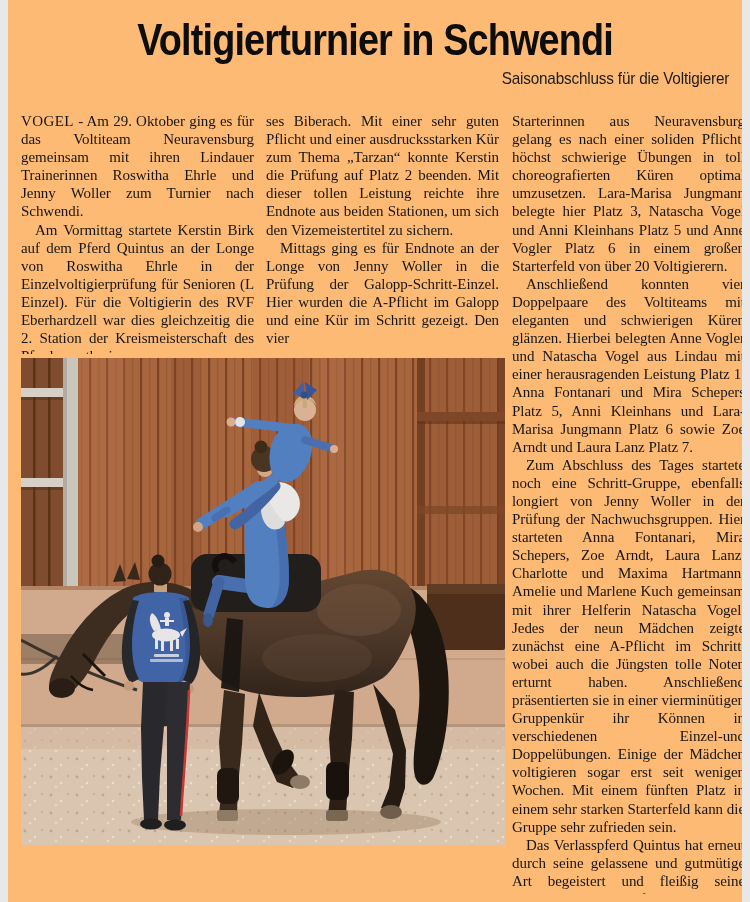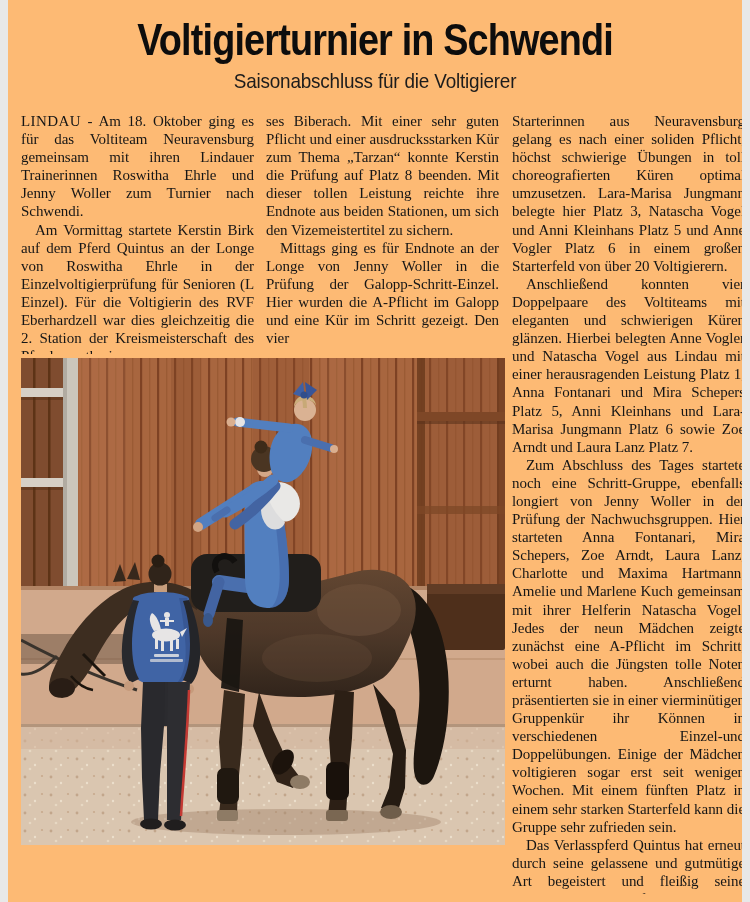--- a/index.html
+++ b/index.html
@@ -6,22 +6,22 @@
   .page{
     position:relative;width:734px;height:902px;background:#fdba74;
     margin:0 auto;overflow:hidden;color:#161616;
     font-family:"Liberation Serif", serif;
   }
   
   .headline{position:absolute;top:14px;left:0;right:0;margin:0;text-align:center;
     font-family:"Liberation Sans", sans-serif;font-weight:700;font-size:45px;
     letter-spacing:-1px;color:#0d0d0d;white-space:nowrap;}
   .headline .cond{display:inline-block;transform:scaleX(.84);}
-  .subheadline{position:absolute;top:69px;left:0;right:0;margin:0;text-align:center;
-    font-family:"Liberation Sans", sans-serif;font-weight:400;font-size:21px;
+  .subheadline{position:absolute;top:69px;left:0;right:0;margin:0;text-align:right;
+    font-family:"Liberation Sans", sans-serif;font-weight:400;font-size:17px;
     letter-spacing:-.2px;color:#1c1c1c;white-space:nowrap;}
   .subheadline .cond{display:inline-block;transform:scaleX(.9);}
   
   .col{position:absolute;top:112px;width:233px;text-align:justify;
     font-size:15px;line-height:18.1px;letter-spacing:-.05px;
     hyphens:auto;-webkit-hyphens:auto;overflow:hidden;}
   .col p{margin:0;}
   .col p.indent{text-indent:14px;}
   .col-1{left:13px;max-height:242px;}
   .col-2{left:258px;max-height:242px;}
@@ -39,26 +39,26 @@
 </style>
 </head>
 <body>
 
 <div class="page">
 
   <h1 class="headline"><span class="cond">Voltigierturnier in Schwendi</span></h1>
   <h2 class="subheadline"><span class="cond">Saisonabschluss für die Voltigierer</span></h2>
 
   <div class="col col-1">
-    <p><span class="dateline">LINDAU</span> <span>- Am 18. Oktober ging es für das Voltiteam Neuravensburg gemeinsam mit ihren Lindauer Trainerinnen Roswitha Ehrle und Jenny Woller zum Turnier nach Schwendi.</span></p>
+    <p><span class="dateline">VOGEL</span> <span>- Am 29. Oktober ging es für das Voltiteam Neuravensburg gemeinsam mit ihren Lindauer Trainerinnen Roswitha Ehrle und Jenny Woller zum Turnier nach Schwendi.</span></p>
     <p class="indent">Am Vormittag startete Kerstin Birk auf dem Pferd Quintus an der Longe von Roswitha Ehrle in der Einzelvoltigierprüfung für Senioren (L Einzel). Für die Voltigierin des RVF Eberhardzell war dies gleichzeitig die 2. Station der Kreismeisterschaft des Pferdesportkrei-</p>
   </div>
 
   <div class="col col-2">
-    <p>ses Biberach. Mit einer sehr guten Pflicht und einer ausdrucksstarken Kür zum Thema „Tarzan“ konnte Kerstin die Prüfung auf Platz 8 beenden. Mit dieser tollen Leistung reichte ihre Endnote aus beiden Stationen, um sich den Vizemeistertitel zu sichern.</p>
+    <p>ses Biberach. Mit einer sehr guten Pflicht und einer ausdrucksstarken Kür zum Thema „Tarzan“ konnte Kerstin die Prüfung auf Platz 2 beenden. Mit dieser tollen Leistung reichte ihre Endnote aus beiden Stationen, um sich den Vizemeistertitel zu sichern.</p>
     <p class="indent">Mittags ging es für Endnote an der Longe von Jenny Woller in die Prüfung der Galopp-Schritt-Einzel. Hier wurden die A-Pflicht im Galopp und eine Kür im Schritt gezeigt. Den vier</p>
   </div>
 
   <div class="col col-3">
     <p>Starterinnen aus Neuravensburg gelang es nach einer soliden Pflicht, höchst schwierige Übungen in toll choreografierten Küren optimal umzusetzen. Lara-Marisa Jungmann belegte hier Platz 3, Natascha Vogel und Anni Kleinhans Platz 5 und Anne Vogler Platz 6 in einem großen Starterfeld von über 20 Voltigierern.</p>
     <p class="indent">Anschließend konnten vier Doppelpaare des Voltiteams mit eleganten und schwierigen Küren glänzen. Hierbei belegten Anne Vogler und Natascha Vogel aus Lindau mit einer herausragenden Leistung Platz 1, Anna Fontanari und Mira Schepers Platz 5, Anni Kleinhans und Lara-Marisa Jungmann Platz 6 sowie Zoe Arndt und Laura Lanz Platz 7.</p>
     <p class="indent">Zum Abschluss des Tages startete noch eine Schritt-Gruppe, ebenfalls longiert von Jenny Woller in der Prüfung der Nachwuchsgruppen. Hier starteten Anna Fontanari, Mira Schepers, Zoe Arndt, Laura Lanz, Charlotte und Maxima Hartmann, Amelie und Marlene Kuch gemeinsam mit ihrer Helferin Natascha Vogel. Jedes der neun Mädchen zeigte zunächst eine A-Pflicht im Schritt, wobei auch die Jüngsten tolle Noten erturnt haben. Anschließend präsentierten sie in einer vierminütigen Gruppenkür ihr Können in verschiedenen Einzel-und Doppelübungen. Einige der Mädchen voltigieren sogar erst seit wenigen Wochen. Mit einem fünften Platz in einem sehr starken Starterfeld kann die Gruppe sehr zufrieden sein.</p>
     <p class="indent">Das Verlasspferd Quintus hat erneut durch seine gelassene und gutmütige Art begeistert und fleißig seine Runden gedreht, wofür er mit guten Pferdenoten belohnt wurde.</p>
   </div>
 

